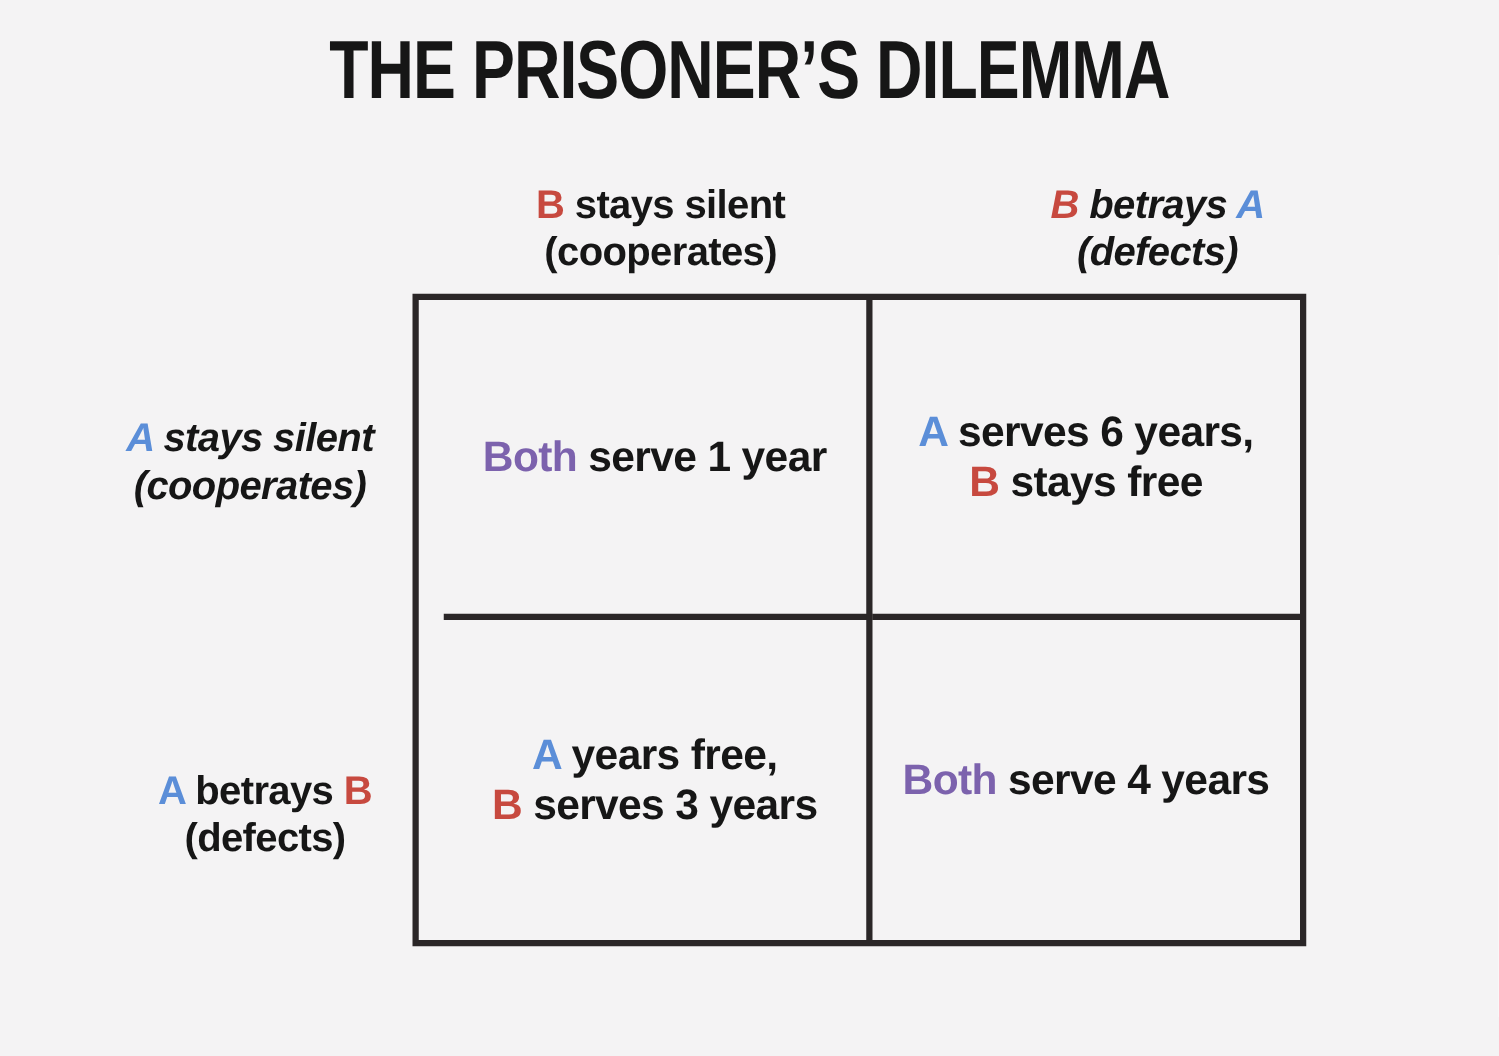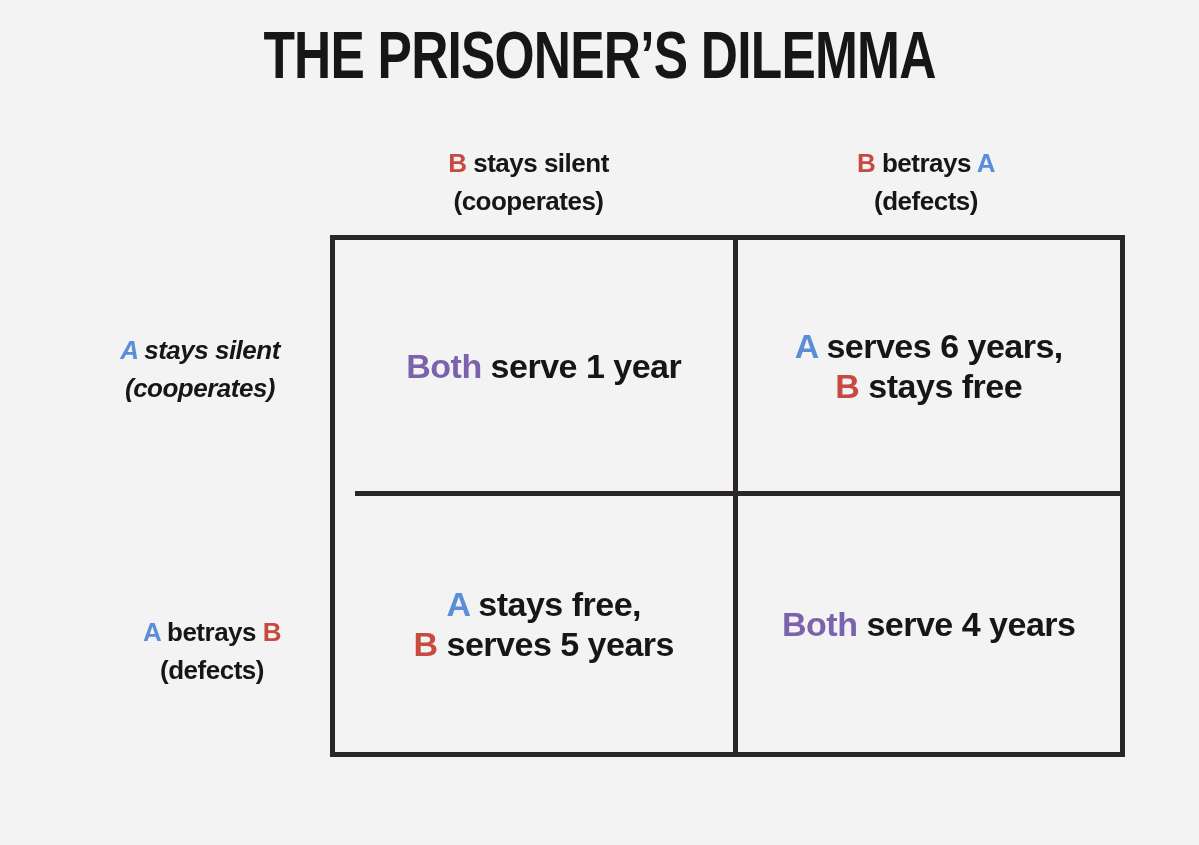--- a/index.html
+++ b/index.html
@@ -24,34 +24,34 @@
     line-height: 1.0;
     letter-spacing: -1px;
     transform: scaleX(0.78);
     transform-origin: center;
     color: var(--ink, #161616);
     white-space: nowrap;
   }
   .hdr {
     position: absolute;
     text-align: center;
-    font-size: 26px;
+    font-size: 32px;
     font-weight: bold;
     line-height: 38px;
     letter-spacing: -0.5px;
   }
   .col-hdr-1 { left: 330px; width: 397px; top: 144px; }
-  .col-hdr-2 { left: 727px; width: 398px; top: 144px; }
+  .col-hdr-2 { left: 727px; width: 398px; top: 144px; font-style: italic; }
   .row-hdr-1 { left: 200px; top: 331px; transform: translateX(-50%); white-space: nowrap; font-style: italic; }
   .row-hdr-2 { left: 212px; top: 613px; transform: translateX(-50%); white-space: nowrap; }
   .matrix {
     position: absolute;
     left: 330px;
     top: 235px;
-    width: 795px;
+    width: 715px;
     height: 522px;
     box-sizing: border-box;
     border: 5px solid var(--line, #2a2627);
     display: grid;
     grid-template-columns: 1fr 1fr;
     grid-template-rows: 1fr 1fr;
     padding-left: 20px;
   }
   .cell {
     display: flex;
@@ -106,22 +106,22 @@
 
     <div class="cell cell-tr">
       <div>
         <div><span class="ca">A</span><span> serves 6 years,</span></div>
         <div><span class="cb">B</span><span> stays free</span></div>
       </div>
     </div>
 
     <div class="cell cell-bl">
       <div>
-        <div><span class="ca">A</span><span> stays free,</span></div>
-        <div><span class="cb">B</span><span> serves 5 years</span></div>
+        <div><span class="ca">A</span><span> years free,</span></div>
+        <div><span class="cb">B</span><span> serves 3 years</span></div>
       </div>
     </div>
 
     <div class="cell cell-br">
       <div>
         <div><span class="cboth">Both</span><span> serve 4 years</span></div>
       </div>
     </div>
 
   </div>

